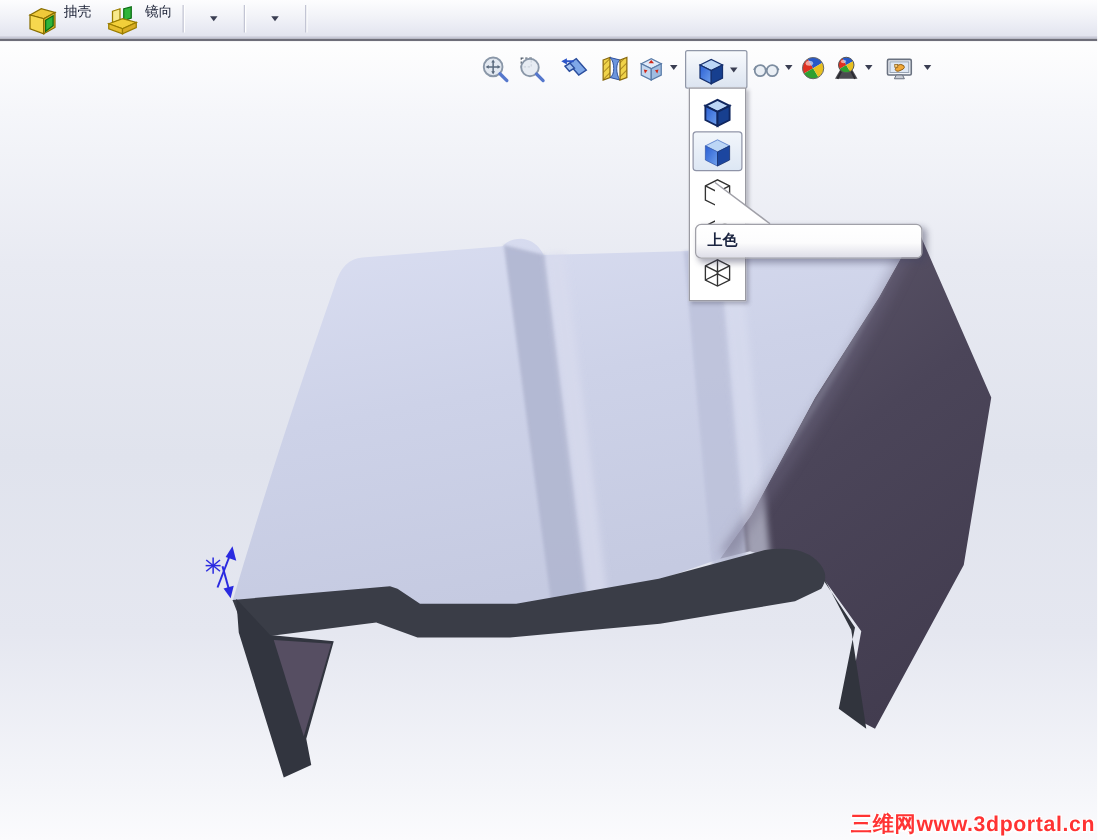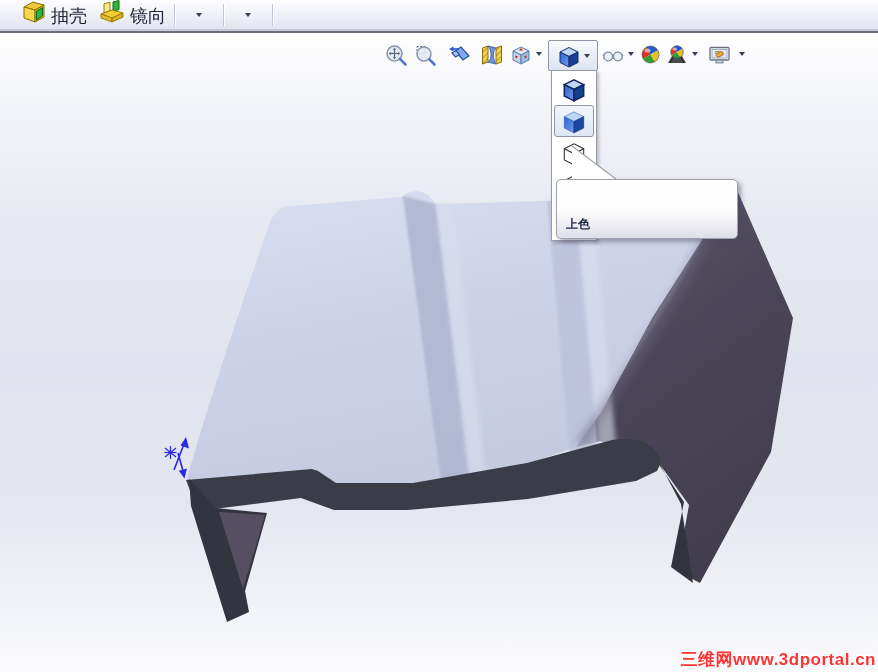--- a/index.html
+++ b/index.html
@@ -5,22 +5,22 @@
   html,body{margin:0;padding:0;}
   #app{position:relative;width:878px;height:672px;overflow:hidden;
        font-family:"Liberation Sans","DejaVu Sans",sans-serif;background:#fff;}
 
   
   .toolbar{position:absolute;left:0;top:0;width:878px;height:29px;
            background:linear-gradient(180deg,#fdfdfe 0%,#f2f3f8 45%,#e2e4ef 100%);
            display:flex;align-items:center;padding-left:14px;box-sizing:border-box;}
   .tb-sep-band{position:absolute;left:0;top:29px;width:878px;height:2px;background:#c7c9d8;}
   .tb-dark-band{position:absolute;left:0;top:31px;width:878px;height:2px;background:#6e6e79;}
-  .tb-btn{display:flex;align-items:flex-end;gap:5px;border:0;background:transparent;
-          height:26px;padding:0 6px;font-family:Liberation Sans, sans-serif;font-size:18px;color:#20263a;cursor:default;}
+  .tb-btn{display:flex;align-items:flex-start;gap:5px;border:0;background:transparent;
+          height:26px;padding:0 6px;font-family:Liberation Sans, sans-serif;font-size:11px;color:#20263a;cursor:default;}
   .tb-drop{width:44px;display:flex;justify-content:center;align-items:center;border:0;background:transparent;height:26px;}
   .vsep{width:1px;height:22px;background:#c3c5d4;box-shadow:1px 0 0 #ffffff;margin:0 2px;}
   .caret{width:0;height:0;border-left:3.5px solid transparent;border-right:3.5px solid transparent;
          border-top:4px solid #3a3e52;}
 
   
   .viewport{position:absolute;left:0;top:33px;width:878px;height:639px;
     background:linear-gradient(180deg,#fefefe 0%,#f5f6fa 9%,#e8eaf2 28%,#e0e3ed 52%,#e5e7f0 74%,#f5f6fa 94%,#fbfbfd 100%);}
   .scene{position:absolute;left:0;top:0;z-index:1;}
 
@@ -43,21 +43,21 @@
            border:1px solid transparent;border-radius:3px;box-sizing:border-box;background:transparent;padding:0;}
   .dd-item.sel{border-color:#8f94a8;background:linear-gradient(180deg,#f2f6fb,#dde7f4);}
 
   
   .tip-wedge{position:absolute;left:570px;top:112px;z-index:6;}
   .tooltip{position:absolute;left:556px;top:146px;width:182px;z-index:7;
            background:linear-gradient(180deg,#ffffff 0%,#fcfcfd 55%,#dedee8 100%);
            border:1px solid #a0a0a8;border-radius:5px;
            box-shadow:3px 3px 5px rgba(70,70,100,.45);
            padding:4px 9px 6px 9px;box-sizing:border-box;color:#1b2440;font-size:12px;line-height:16px;}
-  .tooltip .t-title{font-weight:bold;margin-top:32px;}
+  .tooltip .t-title{font-weight:bold;}
 
   
   .watermark{position:absolute;right:2px;bottom:1px;z-index:8;font-size:17px;font-weight:bold;
              letter-spacing:.5px;color:#ff3333;
              text-shadow:-1px -1px 0 #fff,1px -1px 0 #fff,-1px 1px 0 #fff,1px 1px 0 #fff,0 0 2px #ffd7d7;}
 </style>
 </head>
 <body>
 
 <div id="app">

